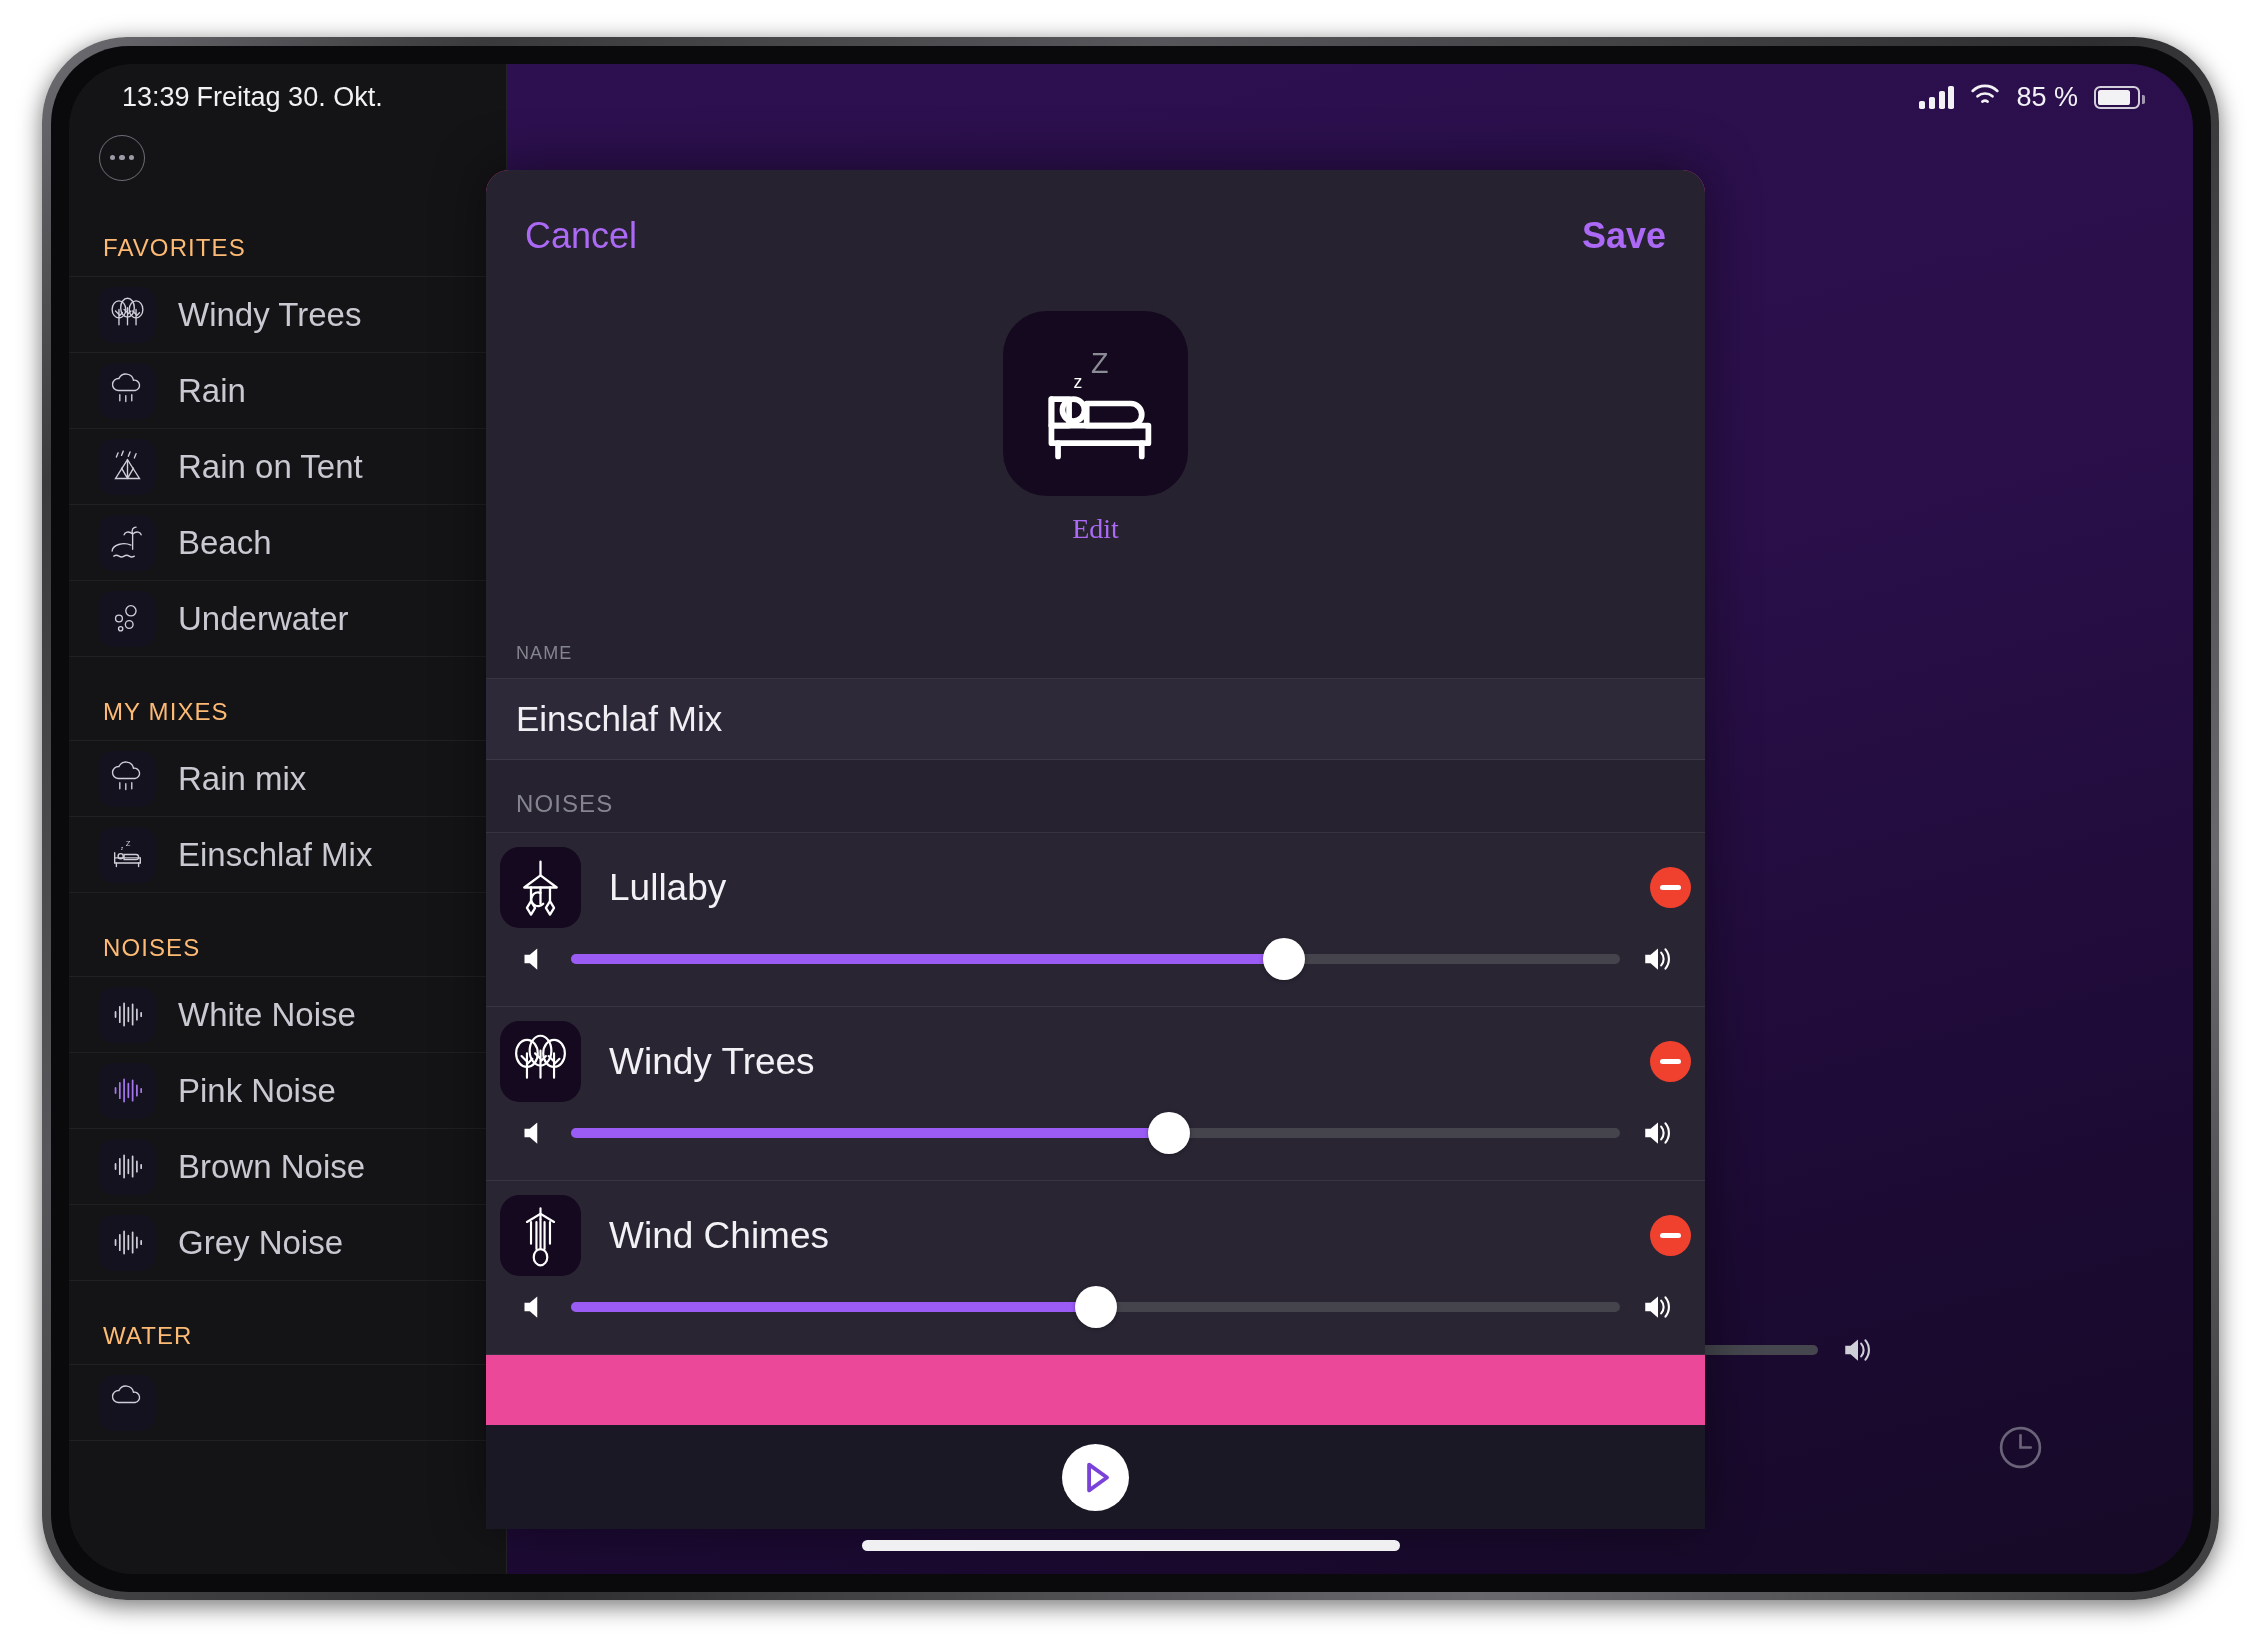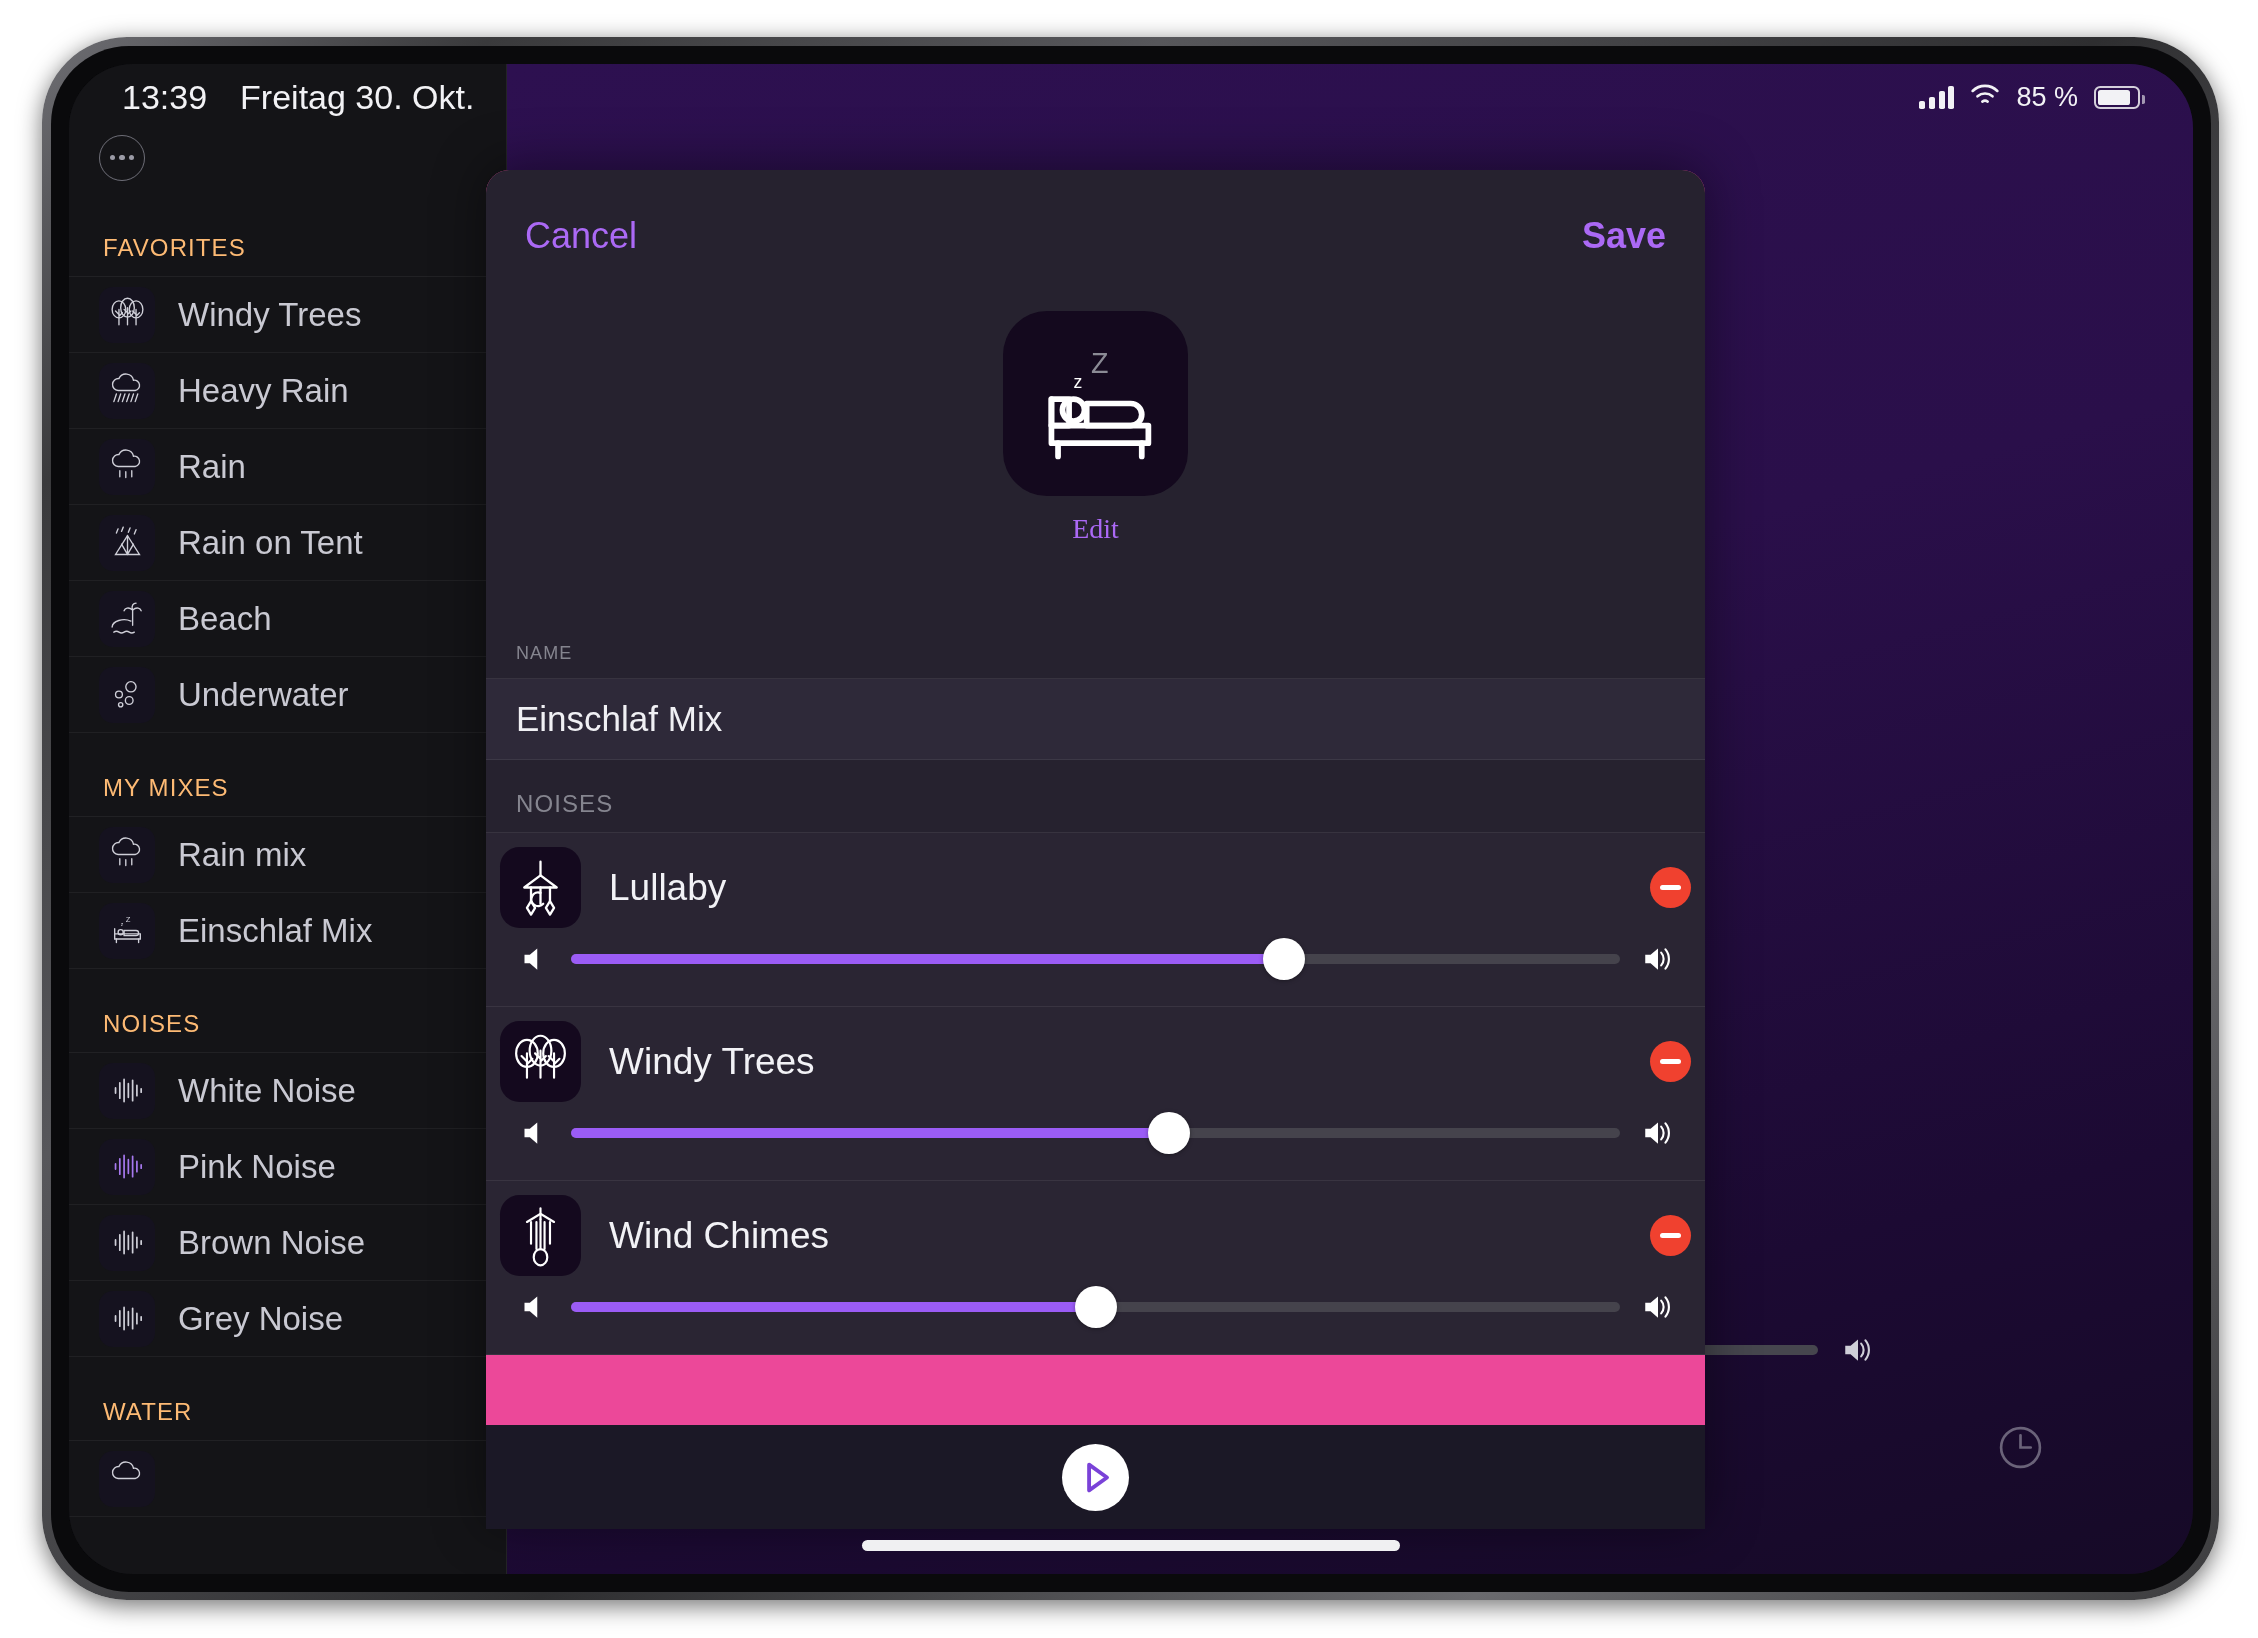--- a/index.html
+++ b/index.html
@@ -48,21 +48,21 @@
 
   
   #app-root { position: absolute; inset: 0; background: #0d0d10; }
 
   
   #status-bar {
     position: absolute; left: 0; top: 0; width: 100%; height: 67px;
     display: flex; align-items: center; justify-content: space-between;
     padding: 0 53px; z-index: 60; pointer-events: none;
   }
-  #status-left { display: flex; align-items: center; gap: 33px; font-size: 34px; color: #f2f2f5; }
+  #status-left { display: flex; align-items: center; gap: 7px; font-size: 27px; color: #f2f2f5; }
   #status-right { display: flex; align-items: center; gap: 16px; font-size: 27px; color: #f2f2f5; }
   .sig-bars { display: flex; align-items: flex-end; gap: 3.5px; height: 23px; }
   .sig-bars i { display:block; width: 6.2px; background: #f2f2f5; border-radius: 1.8px; }
   .sig-bars i:nth-child(1){height:8px}
   .sig-bars i:nth-child(2){height:12.4px}
   .sig-bars i:nth-child(3){height:17.6px}
   .sig-bars i:nth-child(4){height:23px}
   .battery {
     width: 46px; height: 23px; border: 2.6px solid rgba(242,242,245,.85);
     border-radius: 6.2px; position: relative; padding: 1.8px;
@@ -266,29 +266,20 @@
       <div class="sb-row">
         <div class="sb-icon">
           <svg viewBox="0 0 48 48" fill="none" stroke="#cfcfd8" stroke-width="1.6">
             <ellipse cx="14" cy="18" rx="8" ry="10"></ellipse>
               <ellipse cx="24" cy="16" rx="8" ry="11"></ellipse>
               <ellipse cx="34" cy="18" rx="8" ry="10"></ellipse>
             <path d="M14 18v18M24 16v20M34 18v18M14 24l-4-4M14 26l4-4M24 22l-4-4M24 24l4-4M34 24l-4-4M34 26l4-4" stroke-linecap="round"></path>
           </svg>
         </div>
         <span class="label">Windy Trees</span>
-      </div>
-      <div class="sb-row">
-        <div class="sb-icon">
-          <svg viewBox="0 0 48 48" fill="none" stroke="#cfcfd8" stroke-width="1.6" stroke-linecap="round">
-            <path d="M13 24a7 7 0 0 1 1-14 9 9 0 0 1 17 2 6 6 0 0 1 2 12z"></path>
-            <path d="M11 28l-3 9M16 28l-3 9M21 28l-3 9M26 28l-3 9M31 28l-3 9M36 28l-3 9"></path>
-          </svg>
-        </div>
-        <span class="label">Heavy Rain</span>
       </div>
       <div class="sb-row">
         <div class="sb-icon">
           <svg viewBox="0 0 48 48" fill="none" stroke="#cfcfd8" stroke-width="1.6" stroke-linecap="round">
             <path d="M13 24a7 7 0 0 1 1-14 9 9 0 0 1 17 2 6 6 0 0 1 2 12z"></path>
             <path d="M15 29v7M22 30v7M29 29v7"></path>
           </svg>
         </div>
         <span class="label">Rain</span>
       </div>

